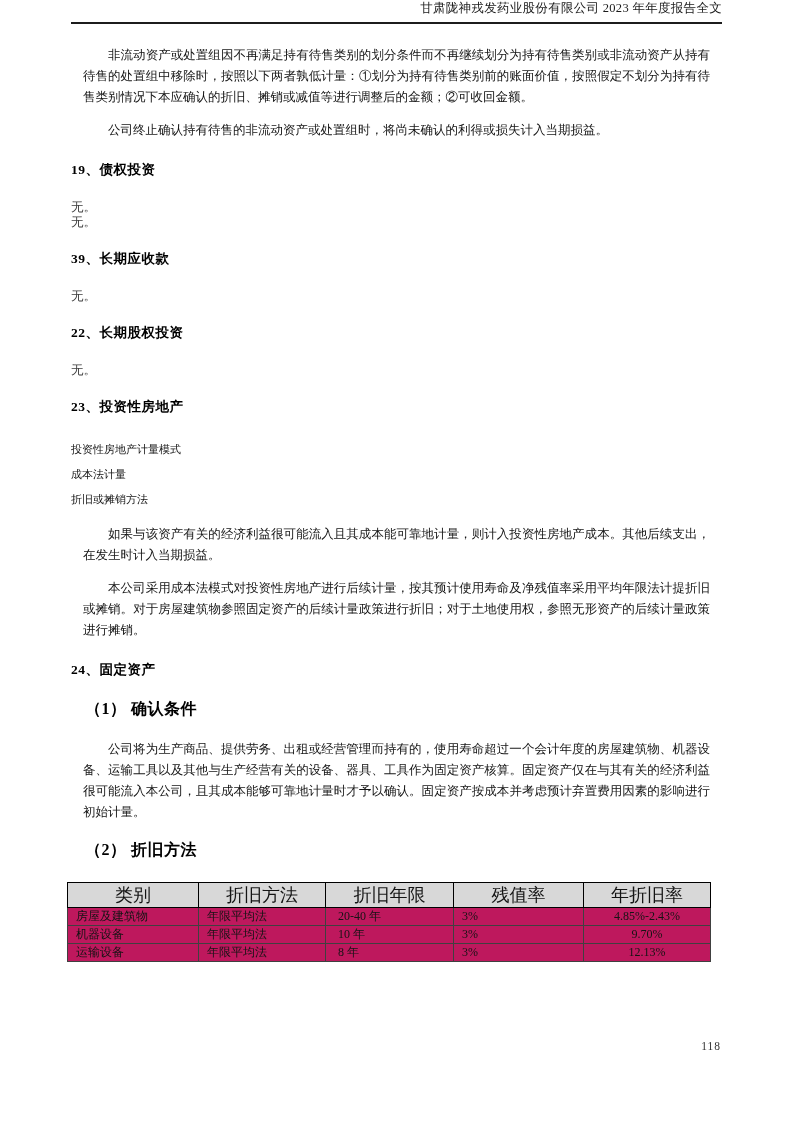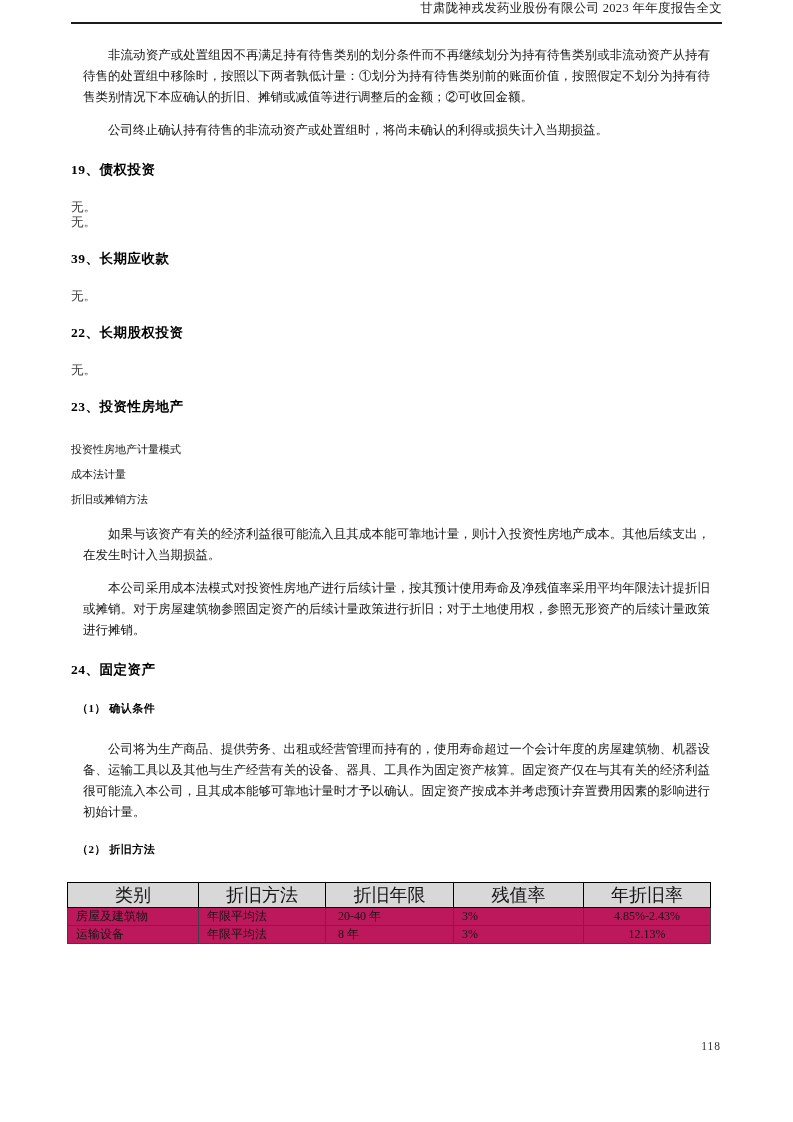--- a/index.html
+++ b/index.html
@@ -23,22 +23,22 @@
 
   h2.sec {
     font-size:13.5px; font-weight:700; color:#000;
     margin:20px 0 22px 0; line-height:17px; letter-spacing:0.5px;
   }
   p.none { font-size:12.5px; color:#3d3d3d; margin:0; line-height:15px; }
 
   p.mode-line { font-size:11px; line-height:25px; margin:0; color:#141414; }
 
   h3.sub {
-    font-size:11px; font-weight:700; color:#000;
-    margin:18px 0 22px 0; padding-left:6px; line-height:17px; letter-spacing:0.5px;
+    font-size:16px; font-weight:700; color:#000;
+    margin:18px 0 22px 8px; padding-left:6px; line-height:17px; letter-spacing:0.5px;
   }
 
   table.dep {
     border-collapse:collapse; table-layout:fixed;
     width:643px; margin:24px 0 0 -4px;
     font-size:12px; color:#141414;
   }
   table.dep th {
     background:#d8d8d8; border:1px solid #000;
     font-weight:400; text-align:center;
@@ -115,20 +115,27 @@
       </thead>
       <tbody>
         <tr>
           <td>房屋及建筑物</td>
           <td>年限平均法</td>
           <td class="pad-more">20-40 年</td>
           <td>3%</td>
           <td class="center">4.85%-2.43%</td>
         </tr>
         <tr>
+          <td>机器设备</td>
+          <td>年限平均法</td>
+          <td class="pad-more">10 年</td>
+          <td>3%</td>
+          <td class="center">9.70%</td>
+        </tr>
+        <tr>
           <td>运输设备</td>
           <td>年限平均法</td>
           <td class="pad-more">8 年</td>
           <td>3%</td>
           <td class="center">12.13%</td>
         </tr>
       </tbody>
     </table>
 
   </div>

